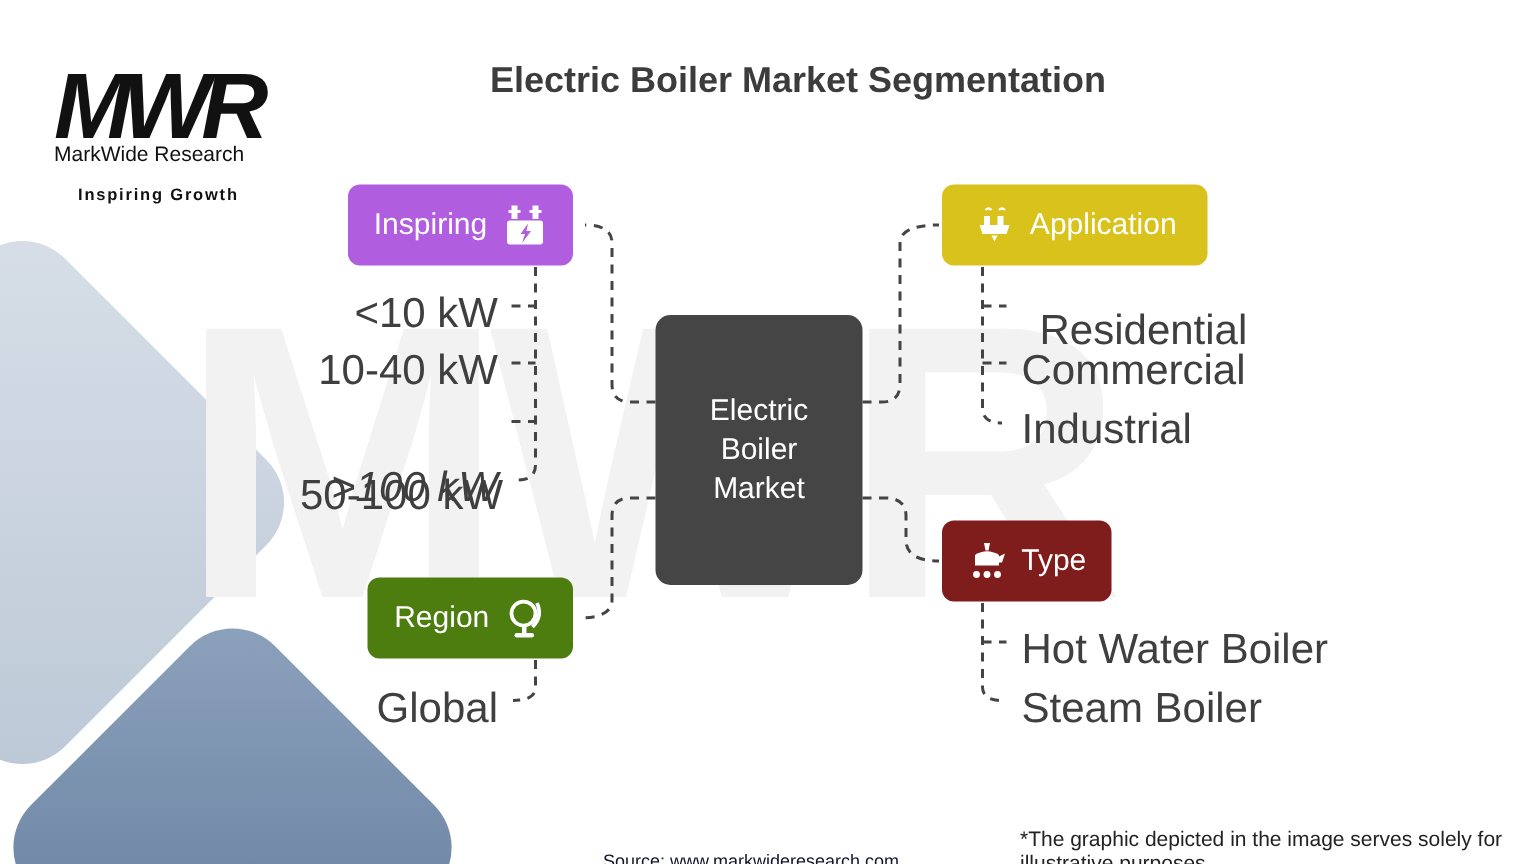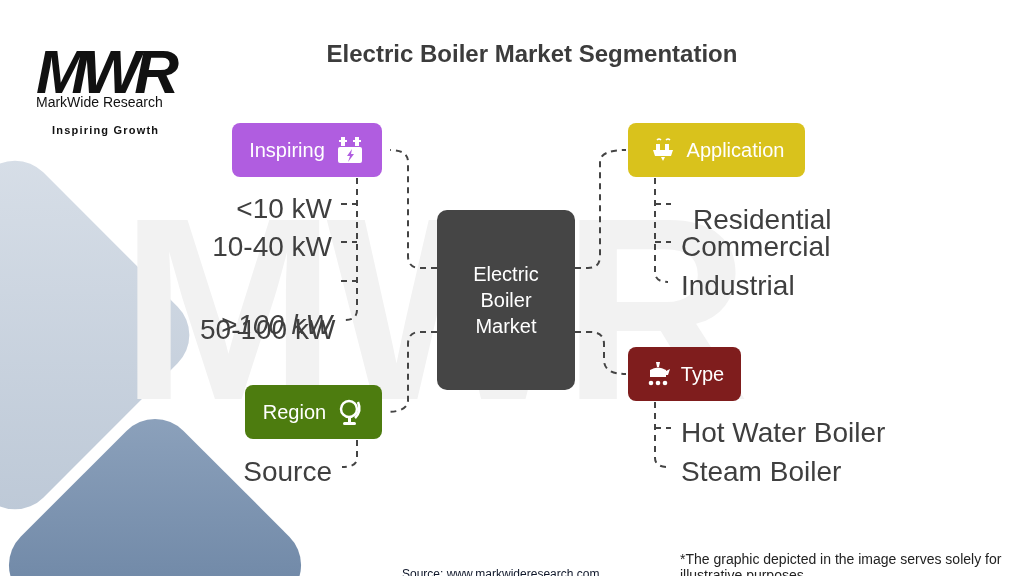--- a/index.html
+++ b/index.html
@@ -123,16 +123,16 @@
   <span>Region</span>
   <svg width="28" height="30" viewBox="0 0 28 30">
     <g fill="none" stroke="#fff" stroke-width="2.5">
         <circle cx="13" cy="12" r="8"></circle>
         <path d="M22 5 Q26 14 19 21"></path>
       </g>
     <rect x="12" y="21" width="3" height="4" fill="#fff"></rect>
       <rect x="7" y="25" width="13" height="3" rx="1.5" fill="#fff"></rect>
   </svg>
 </div>
-<div class="abs item r" style="left:200px;width:132px;top:456px;">Source</div>
+<div class="abs item r" style="left:200px;width:132px;top:456px;">Global</div>
 
 <div class="abs footer-src">Source: www.markwideresearch.com</div>
 <div class="abs footer-note">*The graphic depicted in the image serves solely for illustrative purposes</div>
 
 </body></html>

